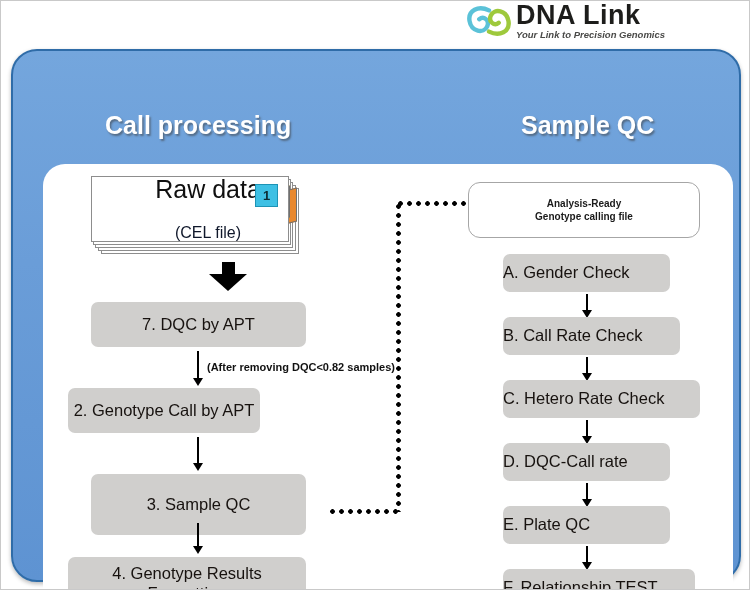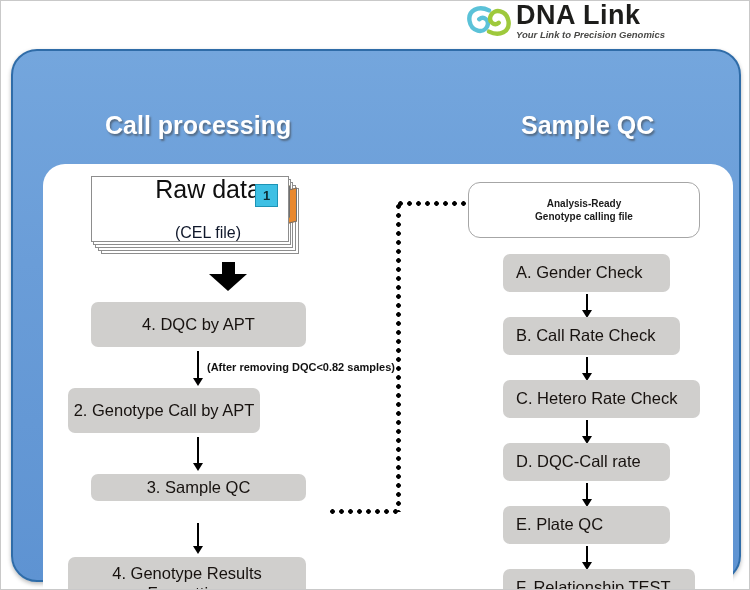--- a/index.html
+++ b/index.html
@@ -100,21 +100,21 @@
     box-sizing: border-box;
     background: #d0cfcd;
     border-radius: 7px;
     color: #17120f;
     display: flex;
     align-items: center;
     font-size: 16.5px;
     line-height: 1.18;
   }
   .gbox.center { justify-content: center; text-align: center; }
-  .gbox.left   { justify-content: flex-start; padding-left: 13px; text-align: left; }
+  .gbox.left   { justify-content: flex-start; text-align: left; }
 
   .wbox {
     position: absolute;
     box-sizing: border-box;
     background: #ffffff;
     border: 1.6px solid #a6a6a6;
     border-radius: 12px;
     display: flex;
     align-items: center;
     justify-content: center;
@@ -273,39 +273,39 @@
           <span>1</span>
         </div>
       </div>
 
       <div class="fat-arrow" style="left:165px; top:98px;">
         <div class="shaft"></div>
           <div class="head"></div>
       </div>
 
       <div class="gbox center" style="left:48px; top:138px; width:215px; height:45px;">
-        <span>4. DQC by APT</span>
+        <span>7. DQC by APT</span>
       </div>
 
       <div class="arrow" style="left:148px; top:187px; height:35px;">
         <div class="shaft"></div>
           <div class="head"></div>
       </div>
       <div class="note" style="left:164px; top:197px;">(After removing DQC&lt;0.82 samples)</div>
 
       <div class="gbox center" style="left:25px; top:224px; width:192px; height:45px;">
         <span>2. Genotype  Call by APT</span>
       </div>
 
       <div class="arrow" style="left:148px; top:273px; height:34px;">
         <div class="shaft"></div>
           <div class="head"></div>
       </div>
 
-      <div class="gbox center" style="left:48px; top:310px; width:215px; height:27px;">
+      <div class="gbox center" style="left:48px; top:310px; width:215px; height:61px;">
         <span>3. Sample QC</span>
       </div>
 
       <div class="arrow" style="left:148px; top:359px; height:31px;">
         <div class="shaft"></div>
           <div class="head"></div>
       </div>
 
       <div class="gbox center" style="left:25px; top:393px; width:238px; height:53px; flex-direction:column;">
         <span>4. Genotype  Results</span>

